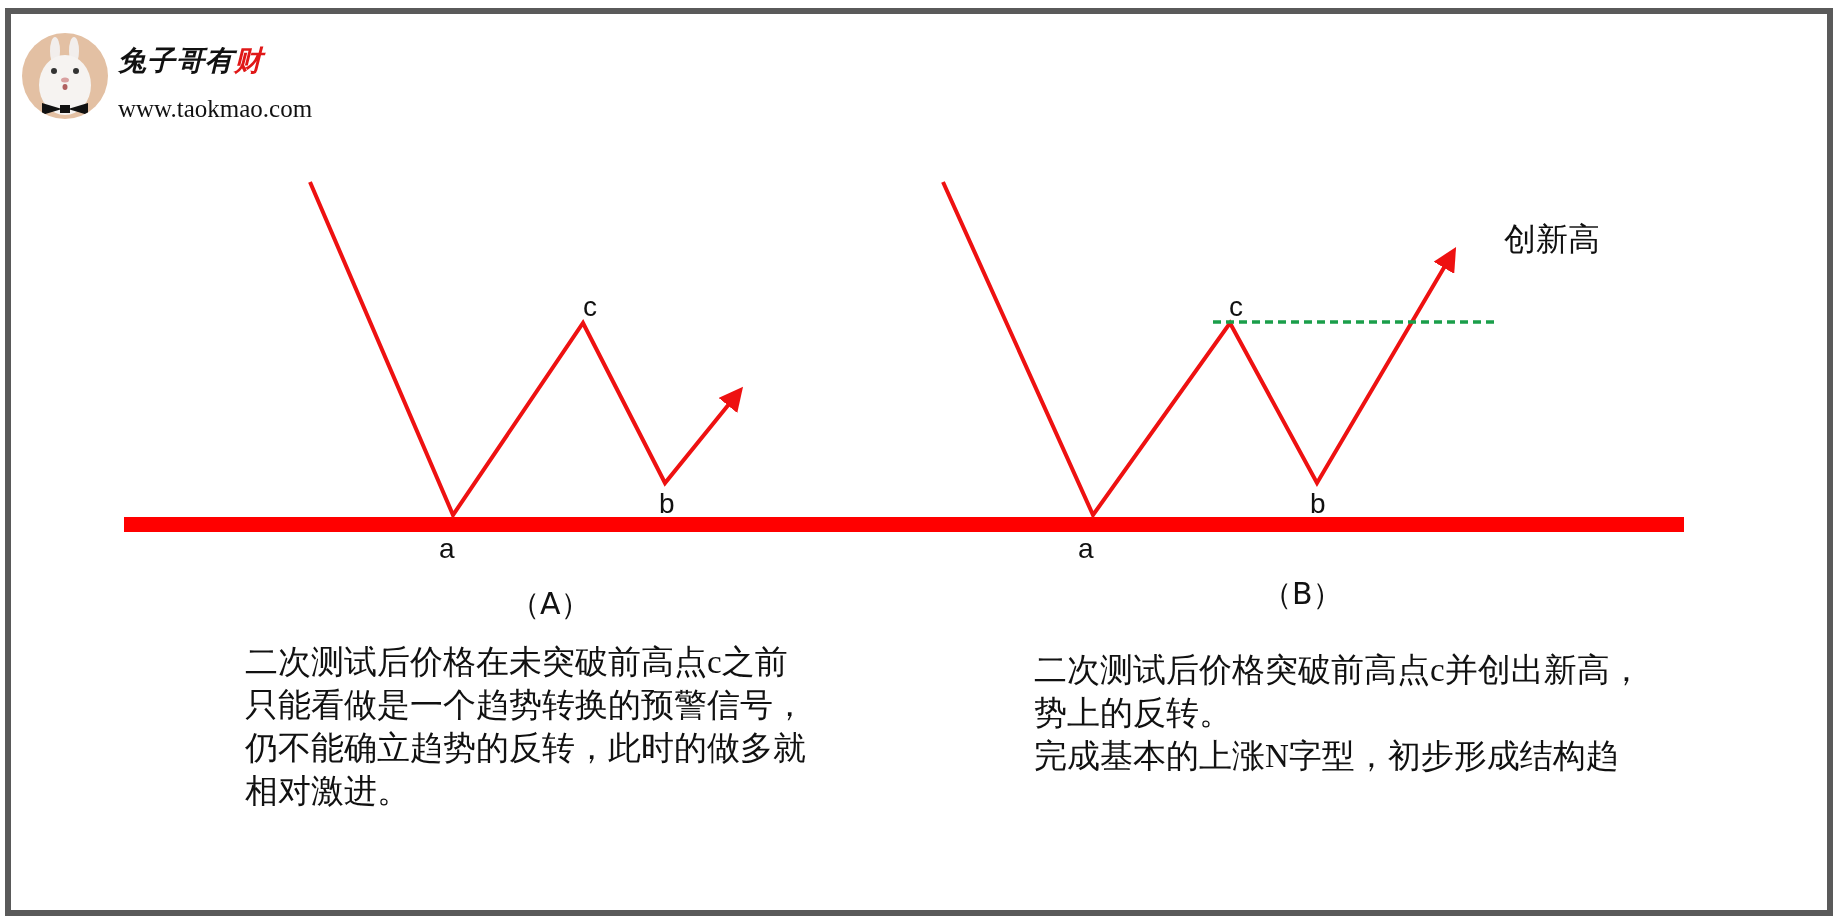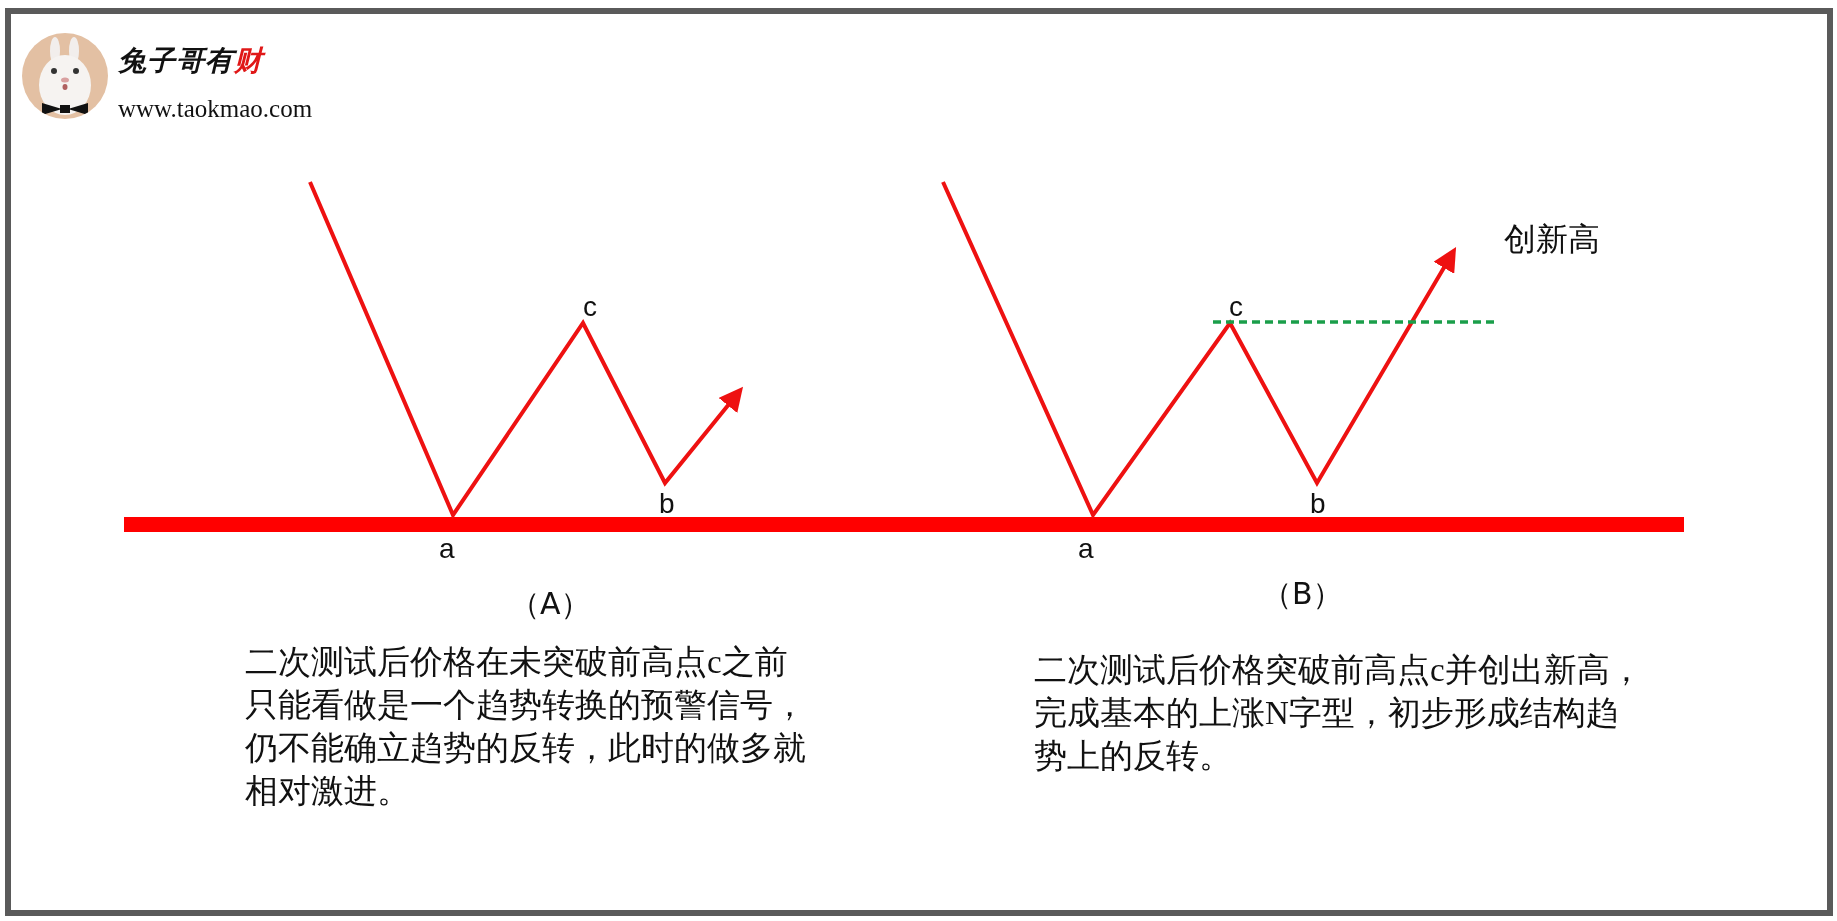--- a/index.html
+++ b/index.html
@@ -82,15 +82,15 @@
 
 <div class="desc" style="left:245px; top:641px;">
   <div>二次测试后价格在未突破前高点c之前</div>
   <div>只能看做是一个趋势转换的预警信号，</div>
   <div>仍不能确立趋势的反转，此时的做多就</div>
   <div>相对激进。</div>
 </div>
 
 <div class="desc" style="left:1034px; top:641px;margin-top:8px;">
   <div>二次测试后价格突破前高点c并创出新高，</div>
+  <div>势上的反转。</div>
   <div>完成基本的上涨N字型，初步形成结构趋</div>
-  <div>势上的反转。</div>
 </div>
 
 </body></html>

